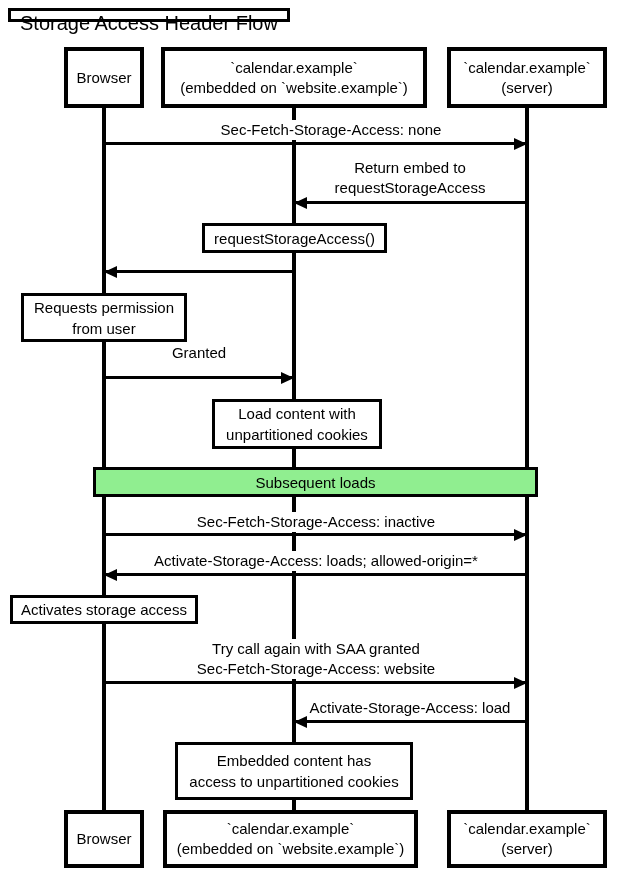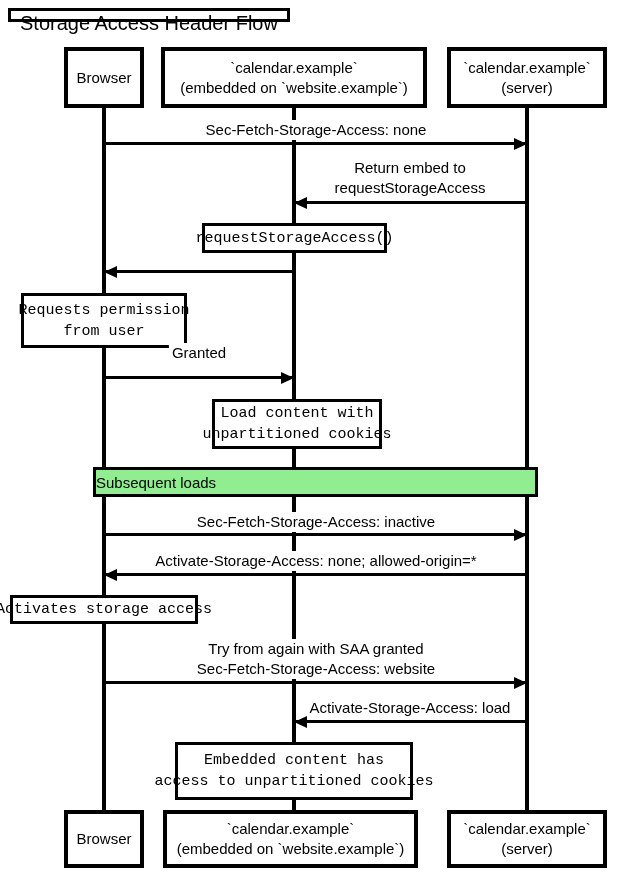--- a/index.html
+++ b/index.html
@@ -32,47 +32,47 @@
 
   .arrow{position:absolute;height:3px;background:#000;}
   .head{position:absolute;width:0;height:0;top:-4.5px;
     border-top:6px solid transparent;border-bottom:6px solid transparent;}
   .head-right{right:0;border-left:13px solid #000;}
   .head-left{left:0;border-right:13px solid #000;}
 
   .note{
     position:absolute;border:3px solid #000;background:#fff;
     display:flex;flex-direction:column;align-items:center;justify-content:center;
-    text-align:center;font-size:15px;line-height:21px;font-family:Liberation Mono, monospace;
+    text-align:center;font-size:15px;line-height:21px;
   }
   .note .nline{white-space:nowrap;}
 
   .divider{
     position:absolute;left:93px;top:467px;width:445px;height:30px;
     border:3px solid #000;
-    display:flex;align-items:center;justify-content:flex-start;
+    display:flex;align-items:center;justify-content:center;
     font-size:15px;white-space:nowrap;
   }
 </style>
 </head>
 <body>
 
 <div class="diagram">
 
   <div class="title-box">Storage Access Header Flow</div>
 
   <div class="lifeline" style="left:102px"></div>
   <div class="lifeline" style="left:292px"></div>
   <div class="lifeline" style="left:525px"></div>
 
   <div class="divider" style="background:#90ee90">
     <span>Subsequent loads</span>
   </div>
 
-  <div class="msg-label" style="left:316px;top:120px">
+  <div class="msg-label" style="left:331px;top:120px">
     <span class="mline">Sec-Fetch-Storage-Access: none</span>
   </div>
   <div class="arrow" style="left:104px;top:142px;width:423px">
     <div class="head head-right"></div>
   </div>
 
   <div class="msg-label" style="left:410px;top:158px">
     <span class="mline">Return embed to</span>
     <span class="mline">requestStorageAccess</span>
   </div>
@@ -81,21 +81,21 @@
   </div>
 
   <div class="note" style="left:202px;top:223px;width:185px;height:30px">
     <span class="nline">requestStorageAccess()</span>
   </div>
 
   <div class="arrow" style="left:104px;top:270px;width:190px">
     <div class="head head-left"></div>
   </div>
 
-  <div class="note" style="left:21px;top:293px;width:166px;height:55px">
+  <div class="note" style="left:21px;top:293px;width:166px;height:49px">
     <span class="nline">Requests permission</span>
     <span class="nline">from user</span>
   </div>
 
   <div class="msg-label" style="left:199px;top:343px">
     <span class="mline">Granted</span>
   </div>
   <div class="arrow" style="left:104px;top:376px;width:190px">
     <div class="head head-right"></div>
   </div>
@@ -106,32 +106,32 @@
   </div>
 
   <div class="msg-label" style="left:316px;top:512px">
     <span class="mline">Sec-Fetch-Storage-Access: inactive</span>
   </div>
   <div class="arrow" style="left:104px;top:533px;width:423px">
     <div class="head head-right"></div>
   </div>
 
   <div class="msg-label" style="left:316px;top:551px">
-    <span class="mline">Activate-Storage-Access: none; allowed-origin=*</span>
+    <span class="mline">Activate-Storage-Access: loads; allowed-origin=*</span>
   </div>
   <div class="arrow" style="left:104px;top:573px;width:423px">
     <div class="head head-left"></div>
   </div>
 
   <div class="note" style="left:10px;top:595px;width:188px;height:29px">
     <span class="nline">Activates storage access</span>
   </div>
 
   <div class="msg-label" style="left:316px;top:639px">
-    <span class="mline">Try from again with SAA granted</span>
+    <span class="mline">Try call again with SAA granted</span>
     <span class="mline">Sec-Fetch-Storage-Access: website</span>
   </div>
   <div class="arrow" style="left:104px;top:681px;width:423px">
     <div class="head head-right"></div>
   </div>
 
   <div class="msg-label" style="left:410px;top:698px">
     <span class="mline">Activate-Storage-Access: load</span>
   </div>
   <div class="arrow" style="left:294px;top:720px;width:233px">

